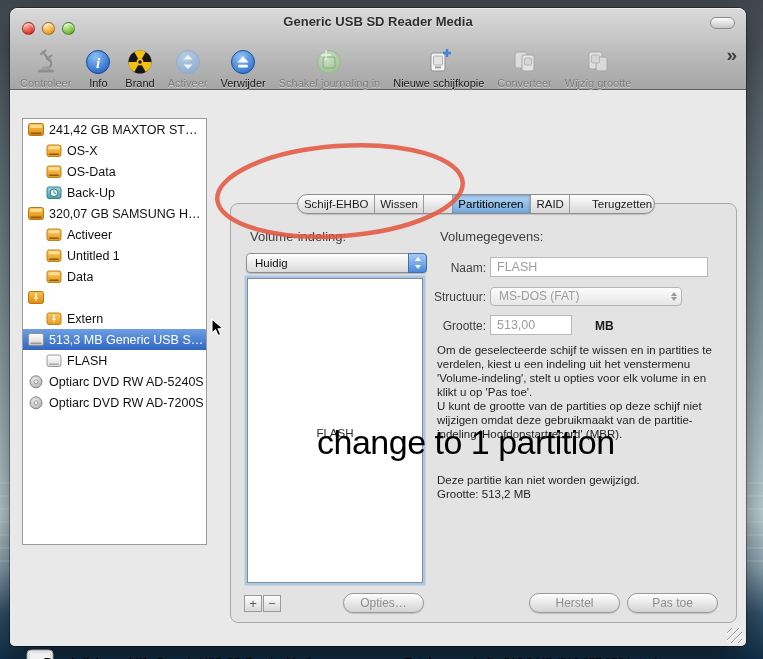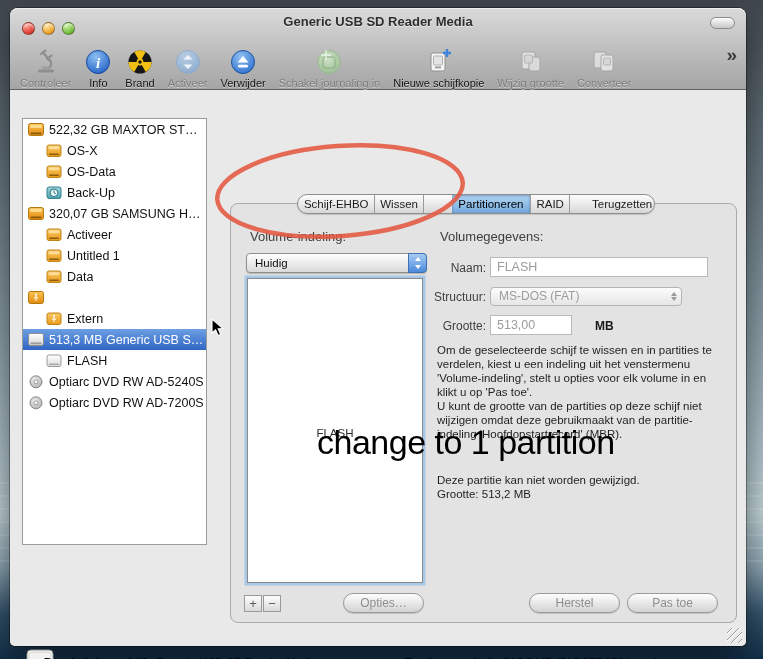--- a/index.html
+++ b/index.html
@@ -256,60 +256,60 @@
       <rect x="10" y="19.5" width="6" height="1.8" fill="#9a9a9a"></rect>
       <path d="M22 2 v8 M18 6 h8" stroke="#3f83dd" stroke-width="2.4"></path>
             </svg>
           </div>
           <div class="lbl">Nieuwe schijfkopie</div>
         </div>
         <div class="tb-item disabled">
           <div class="ic">
             <svg width="28" height="30" viewBox="0 0 28 30">
               <g opacity=".75">
+      <rect x="4" y="5" width="12" height="16" rx="2" fill="#e9e9e9" stroke="#a0a0a0"></rect>
+      <rect x="11" y="8" width="12" height="16" rx="2" fill="#f2f2f2" stroke="#a0a0a0"></rect>
+      <rect x="13.5" y="11" width="7" height="7" rx="1" fill="#e0e0e0" stroke="#b5b5b5"></rect>
+              </g>
+            </svg>
+          </div>
+          <div class="lbl">Converteer</div>
+        </div>
+        <div class="tb-item disabled">
+          <div class="ic">
+            <svg width="28" height="30" viewBox="0 0 28 30">
+              <g opacity=".75">
       <rect x="5" y="5" width="13" height="17" rx="2" fill="#f0f0f0" stroke="#a0a0a0"></rect>
       <rect x="12" y="10" width="11" height="14" rx="2" fill="#e7e7e7" stroke="#a0a0a0"></rect>
       <rect x="7.5" y="8" width="8" height="8" rx="1" fill="#e0e0e0" stroke="#b5b5b5"></rect>
               </g>
             </svg>
           </div>
           <div class="lbl">Wijzig grootte</div>
         </div>
-        <div class="tb-item disabled">
-          <div class="ic">
-            <svg width="28" height="30" viewBox="0 0 28 30">
-              <g opacity=".75">
-      <rect x="4" y="5" width="12" height="16" rx="2" fill="#e9e9e9" stroke="#a0a0a0"></rect>
-      <rect x="11" y="8" width="12" height="16" rx="2" fill="#f2f2f2" stroke="#a0a0a0"></rect>
-      <rect x="13.5" y="11" width="7" height="7" rx="1" fill="#e0e0e0" stroke="#b5b5b5"></rect>
-              </g>
-            </svg>
-          </div>
-          <div class="lbl">Converteer</div>
-        </div>
       </div>
     <div class="tb-overflow">»</div>
   </div>
 
   <div class="content">
 
     <div class="sidebar" id="sidebar-list">
         <div class="side-row">
           <div class="sic"><svg width="16" height="14" viewBox="0 0 16 14">
               <defs>
                 <linearGradient id="go" x1="0" y1="0" x2="0" y2="1">
       <stop offset="0" stop-color="#f9c452"></stop>
                   <stop offset="1" stop-color="#e2890d"></stop>
                 </linearGradient>
               </defs>
       <rect x="0.5" y="0.5" width="15" height="12" rx="2" fill="url(#go)" stroke="#b5770f"></rect>
       <rect x="2" y="1.8" width="12" height="3.2" rx="1.6" fill="#ffe09a" opacity=".85"></rect>
       <rect x="2.5" y="9.5" width="11" height="1.7" rx=".8" fill="#8a5c10"></rect>
             </svg></div>
-          <span>522,32 GB MAXTOR STM…</span>
+          <span>241,42 GB MAXTOR STM…</span>
         </div>
         <div class="side-row indent1">
           <div class="sic"><svg width="16" height="14" viewBox="0 0 16 14">
               <defs>
                 <linearGradient id="gv" x1="0" y1="0" x2="0" y2="1">
       <stop offset="0" stop-color="#fac963"></stop>
                   <stop offset="1" stop-color="#e89a1c"></stop>
                 </linearGradient>
               </defs>
       <rect x="1" y="1" width="14" height="11.5" rx="2" fill="url(#gv)" stroke="#bf8316"></rect>

